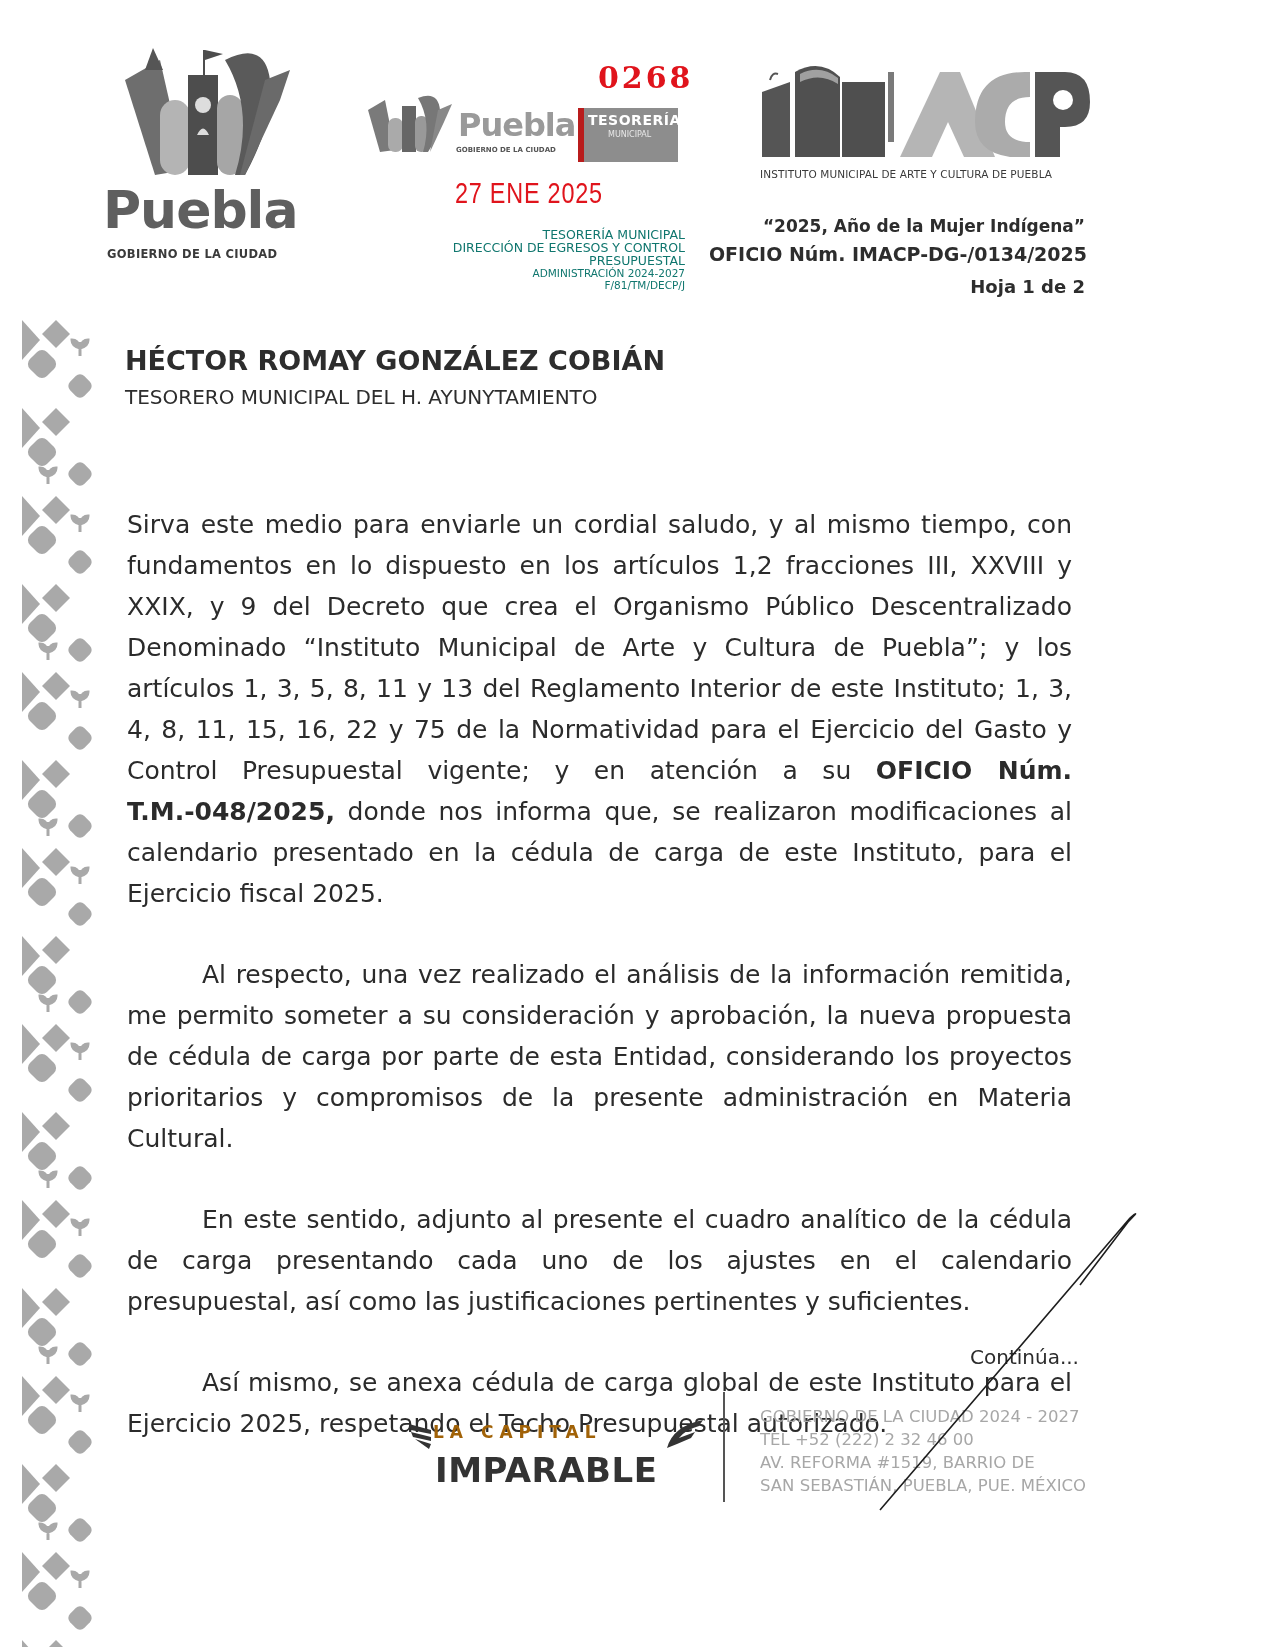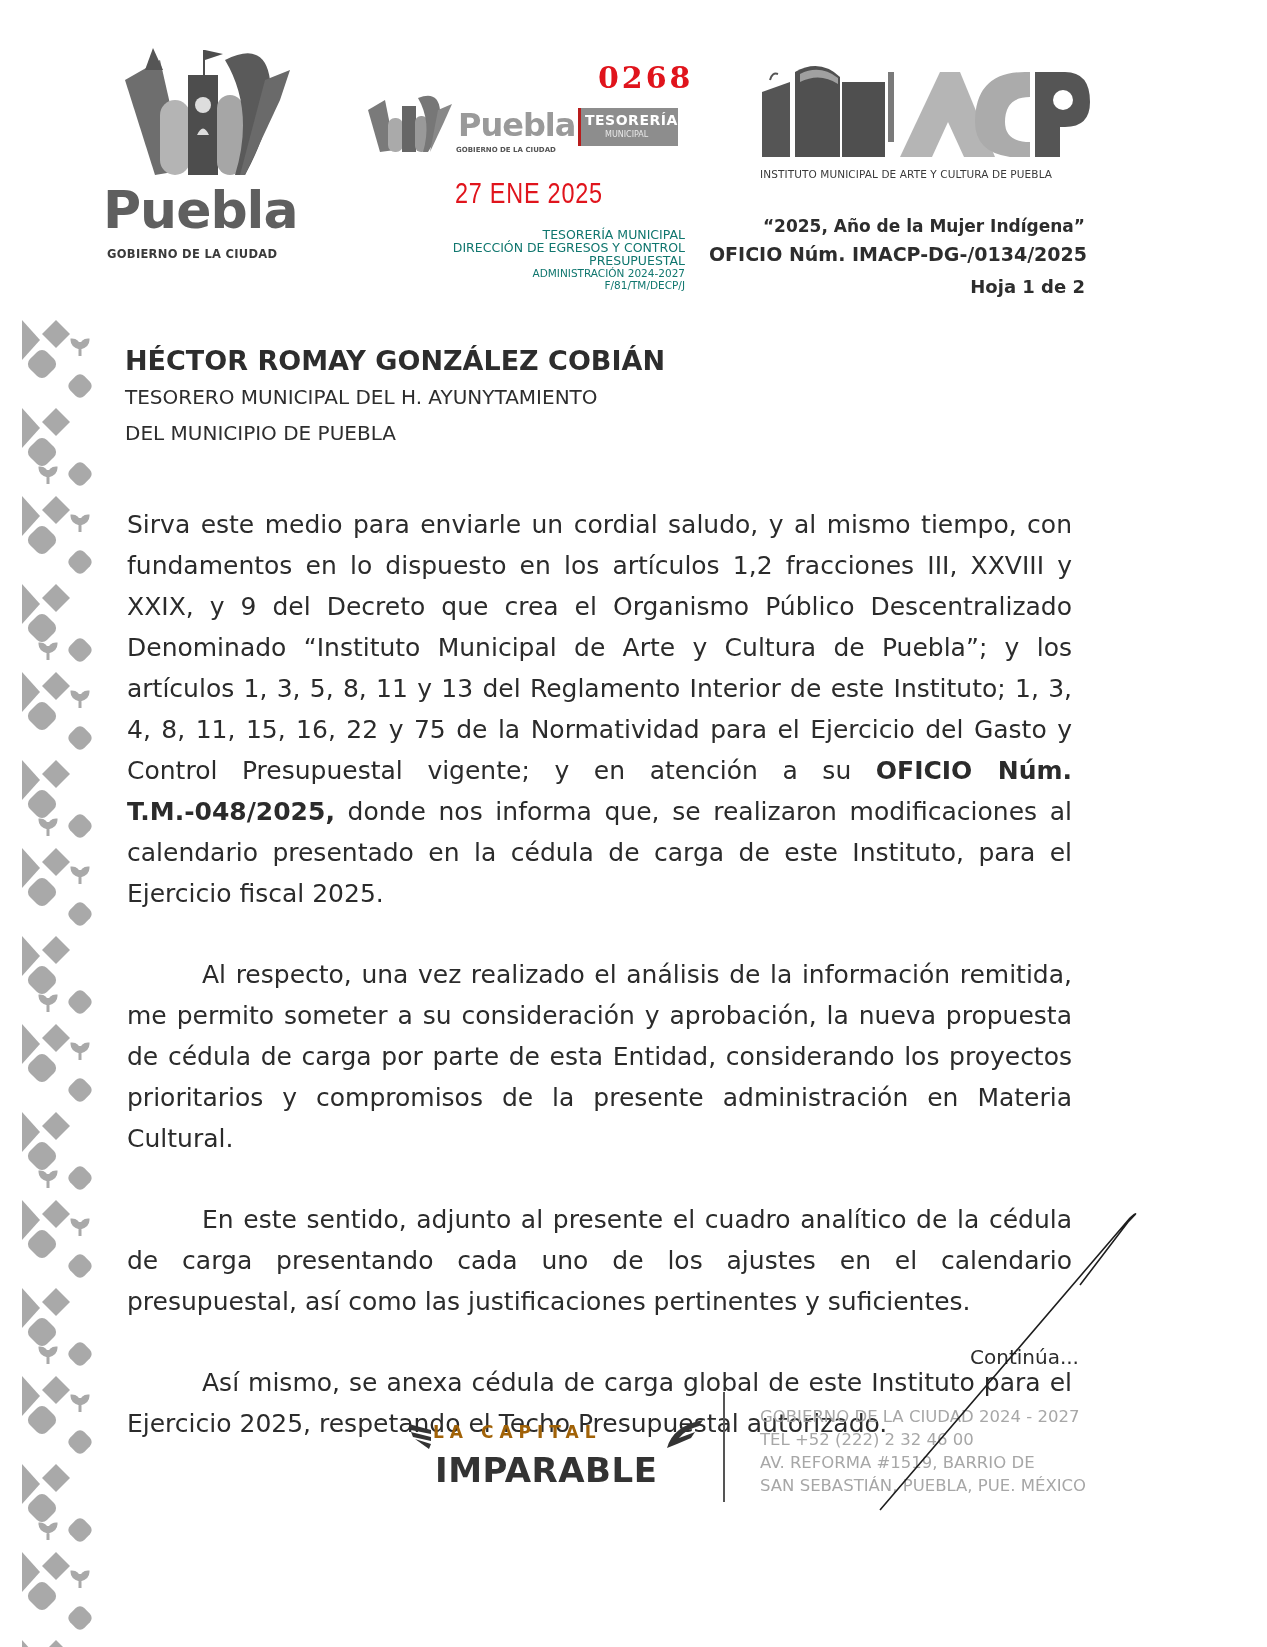--- a/index.html
+++ b/index.html
@@ -15,21 +15,21 @@
   .logo-puebla .mark { position: absolute; left: 10px; top: 0; width: 190px; height: 140px; }
   .logo-puebla .word { position: absolute; left: 8px; top: 140px; font-family: "DejaVu Sans", sans-serif; font-weight: bold; font-size: 52px; letter-spacing: -1px; color: #5f5f5f; }
   .logo-puebla .sub { position: absolute; left: 12px; top: 207px; font-family: "DejaVu Sans", sans-serif; font-weight: bold; font-size: 11.5px; color: #3a3a3a; letter-spacing: 0.3px; }
 
   
   .stamp { position: absolute; left: 360px; top: 60px; width: 340px; height: 245px; }
   .stamp .folio { position: absolute; left: 238px; top: 0; font-family: "DejaVu Serif", serif; font-weight: bold; font-size: 30px; color: #e0141c; letter-spacing: 3px; }
   .stamp .mini-mark { position: absolute; left: 0; top: 30px; width: 95px; height: 62px; }
   .stamp .mini-word { position: absolute; left: 98px; top: 46px; font-family: "DejaVu Sans", sans-serif; font-weight: bold; font-size: 32px; color: #9a9a9a; letter-spacing: -1px; }
   .stamp .mini-sub { position: absolute; left: 96px; top: 86px; font-size: 7px; color: #555; font-weight: bold; }
-  .stamp .teso-box { position: absolute; left: 218px; top: 48px; width: 100px; height: 38px; background: #8d8d8d; border-left: 3px solid #b91c1c; }
+  .stamp .teso-box { position: absolute; left: 218px; top: 48px; width: 100px; height: 54px; background: #8d8d8d; border-left: 6px solid #b91c1c; }
   .stamp .teso-box .t1 { position: absolute; left: 4px; top: 4px; font-size: 14px; font-weight: bold; color: #fff; letter-spacing: 0.5px; }
   .stamp .teso-box .t2 { position: absolute; left: 4px; top: 22px; font-size: 8px; color: #e8e8e8; padding-left: 20px; }
   .stamp .date { position: absolute; left: 95px; top: 116px; font-family: "Liberation Sans", sans-serif; font-size: 30px; color: #e0141c; letter-spacing: 1px; transform: scaleX(0.78); transform-origin: left; white-space: nowrap; }
   .stamp .lines { position: absolute; left: 0; top: 168px; width: 325px; text-align: right; font-family: "DejaVu Sans", sans-serif; font-size: 12.5px; line-height: 13px; color: #0f766e; }
   .stamp .lines .small { font-size: 10.5px; line-height: 12px; }
 
   
   .logo-imacp { position: absolute; left: 760px; top: 62px; width: 340px; height: 130px; }
   .logo-imacp .mark { position: absolute; left: 0; top: 0; width: 330px; height: 100px; }
   .logo-imacp .sub { position: absolute; left: 0; top: 106px; font-family: "DejaVu Sans", sans-serif; font-size: 10.5px; color: #3a3a3a; letter-spacing: 0.1px; white-space: nowrap; }
@@ -213,21 +213,20 @@
   <div class="sub">INSTITUTO MUNICIPAL DE ARTE Y CULTURA DE PUEBLA</div>
 </div>
 
 <div class="motto">“2025, Año de la Mujer Indígena”</div>
 <div class="oficio">OFICIO Núm. IMACP-DG-/0134/2025</div>
 <div class="hoja">Hoja 1 de 2</div>
 
 <div class="addressee">
   <div class="name">HÉCTOR ROMAY GONZÁLEZ COBIÁN</div>
   <div>TESORERO MUNICIPAL DEL H. AYUNYTAMIENTO</div>
-  <div>DEL MUNICIPIO DE PUEBLA</div>
 </div>
 
 <div class="body">
   <p><span>Sirva este medio para enviarle un cordial saludo, y al mismo tiempo, con fundamentos en lo dispuesto en los artículos 1,2 fracciones III, XXVIII y XXIX, y 9 del Decreto que crea el Organismo Público Descentralizado Denominado “Instituto Municipal de Arte y Cultura de Puebla”; y los artículos 1, 3, 5, 8, 11 y 13 del Reglamento Interior de este Instituto; 1, 3, 4, 8, 11, 15, 16, 22 y 75 de la Normatividad para el Ejercicio del Gasto y Control Presupuestal vigente; y en atención a su </span><b>OFICIO Núm. T.M.-048/2025,</b><span> donde nos informa que, se realizaron modificaciones al calendario presentado en la cédula de carga de este Instituto, para el Ejercicio fiscal 2025.</span></p>
   <p class="indent">Al respecto, una vez realizado el análisis de la información remitida, me permito someter a su consideración y aprobación, la nueva propuesta de cédula de carga por parte de esta Entidad, considerando los proyectos prioritarios y compromisos de la presente administración en Materia Cultural.</p>
   <p class="indent">En este sentido, adjunto al presente el cuadro analítico de la cédula de carga presentando cada uno de los ajustes en el calendario presupuestal, así como las justificaciones pertinentes y suficientes.</p>
   <p class="indent">Así mismo, se anexa cédula de carga global de este Instituto para el Ejercicio 2025, respetando el Techo Presupuestal autorizado.</p>
 </div>
 
 <div class="continua">Continúa...</div>

